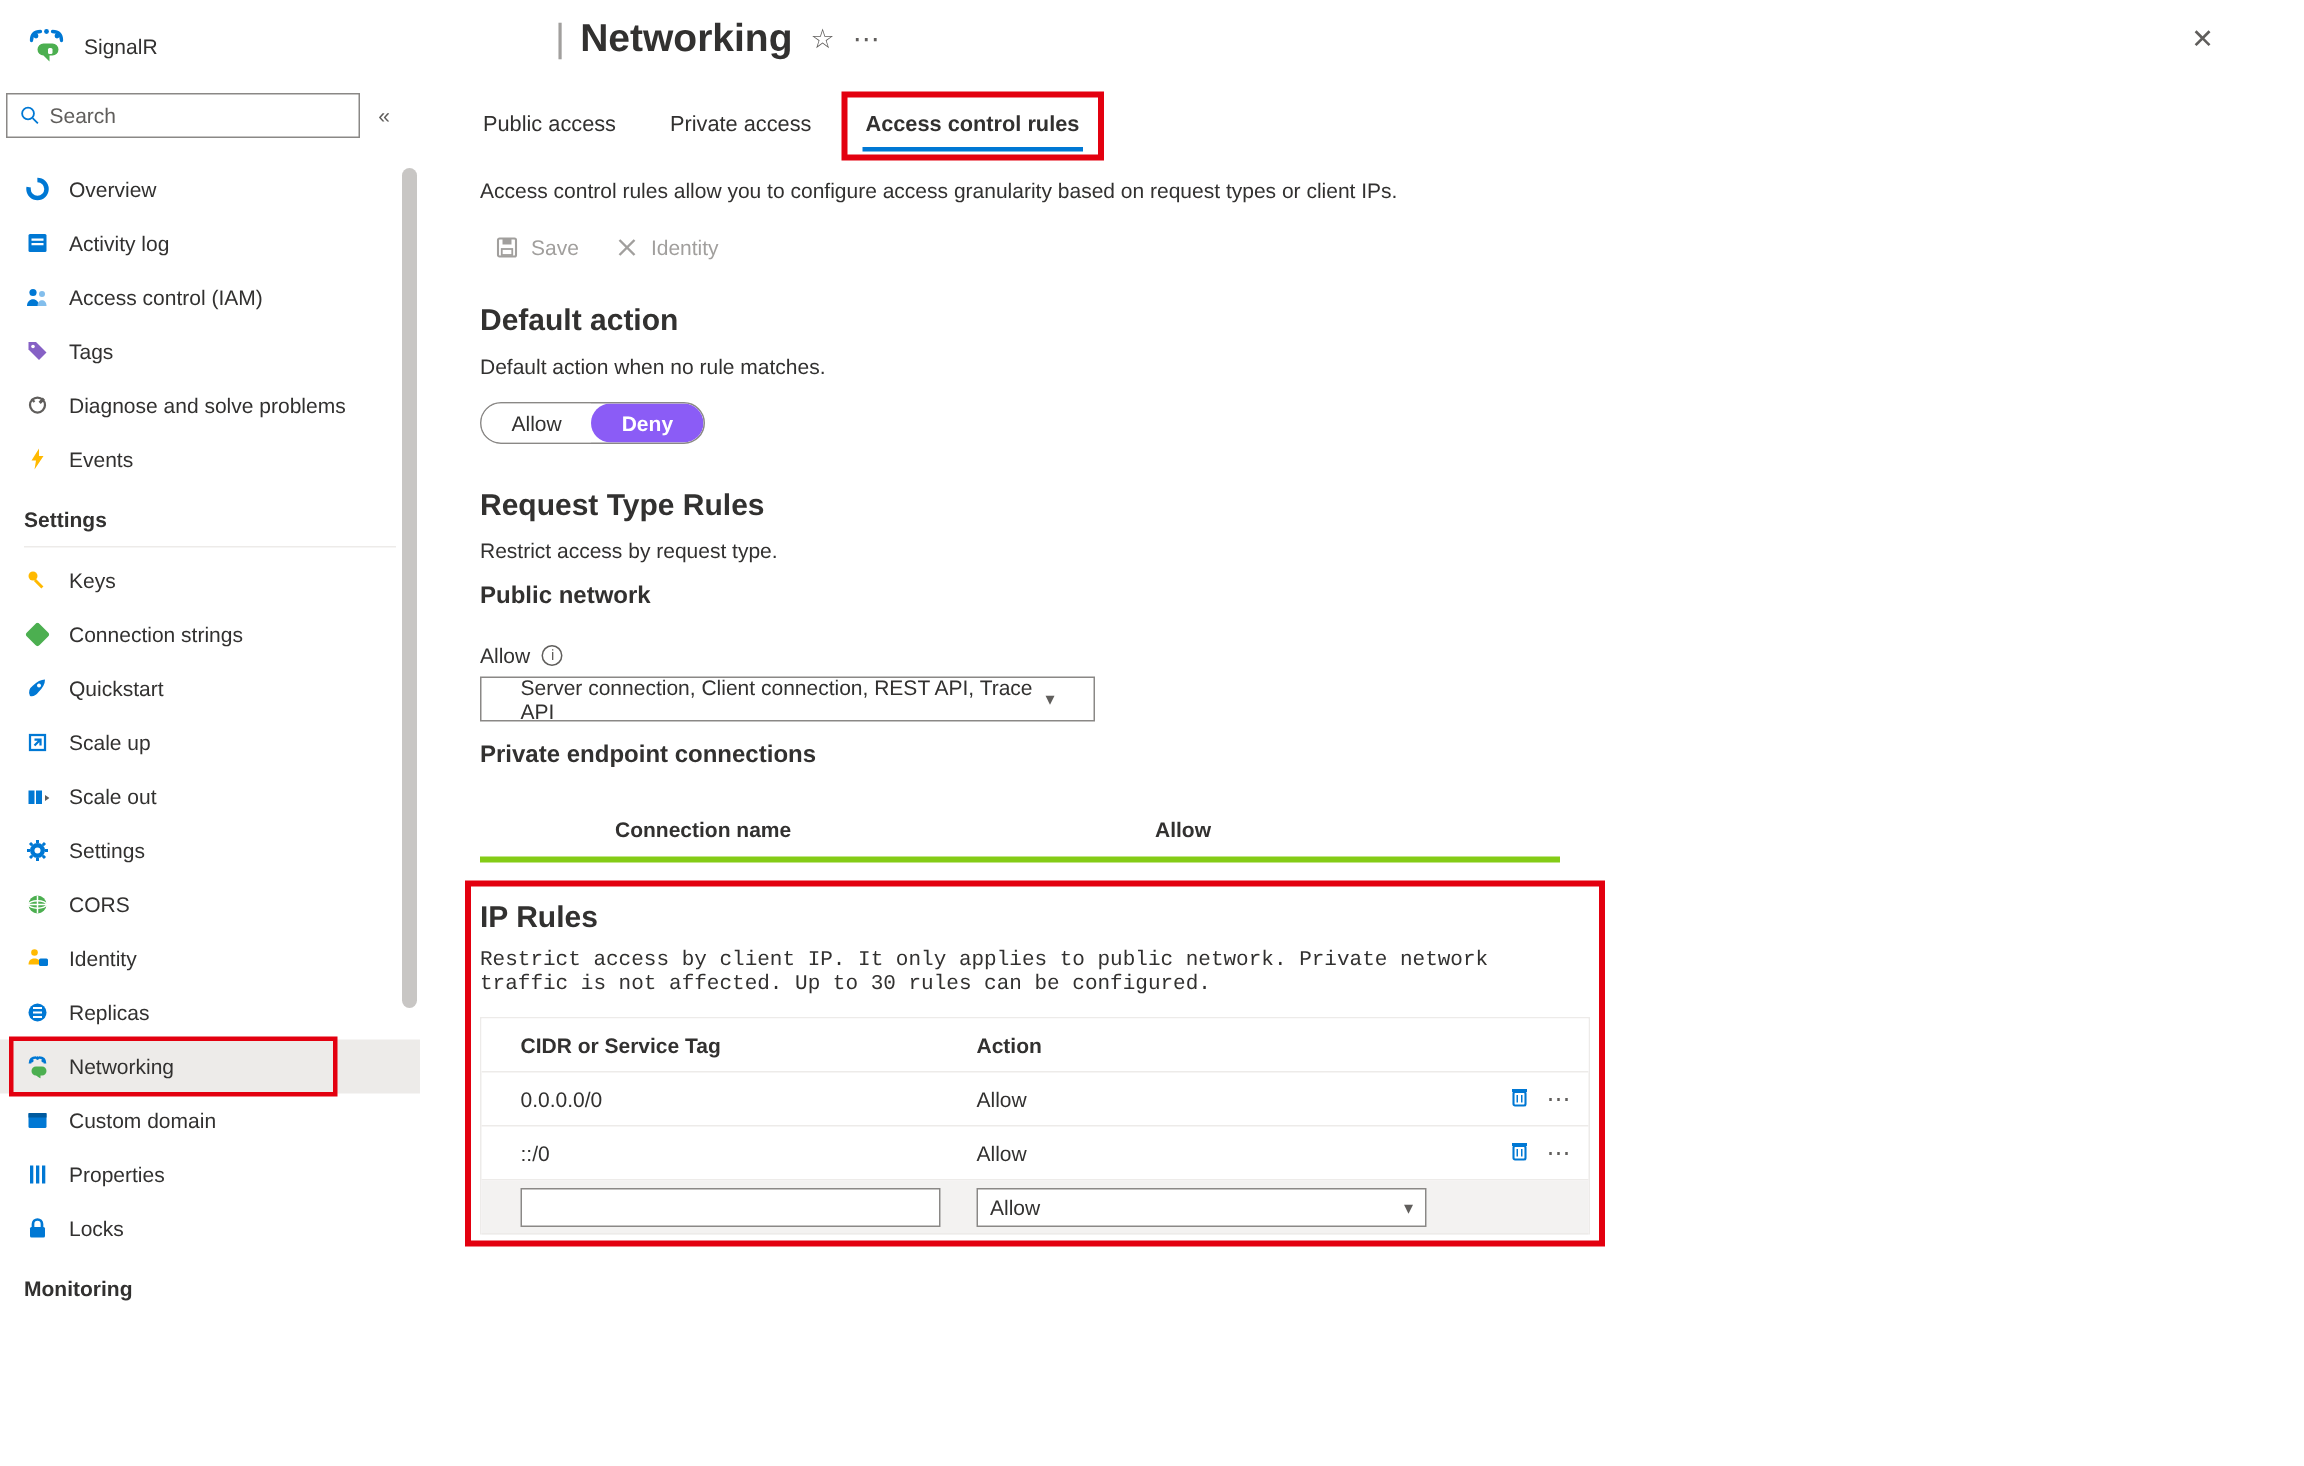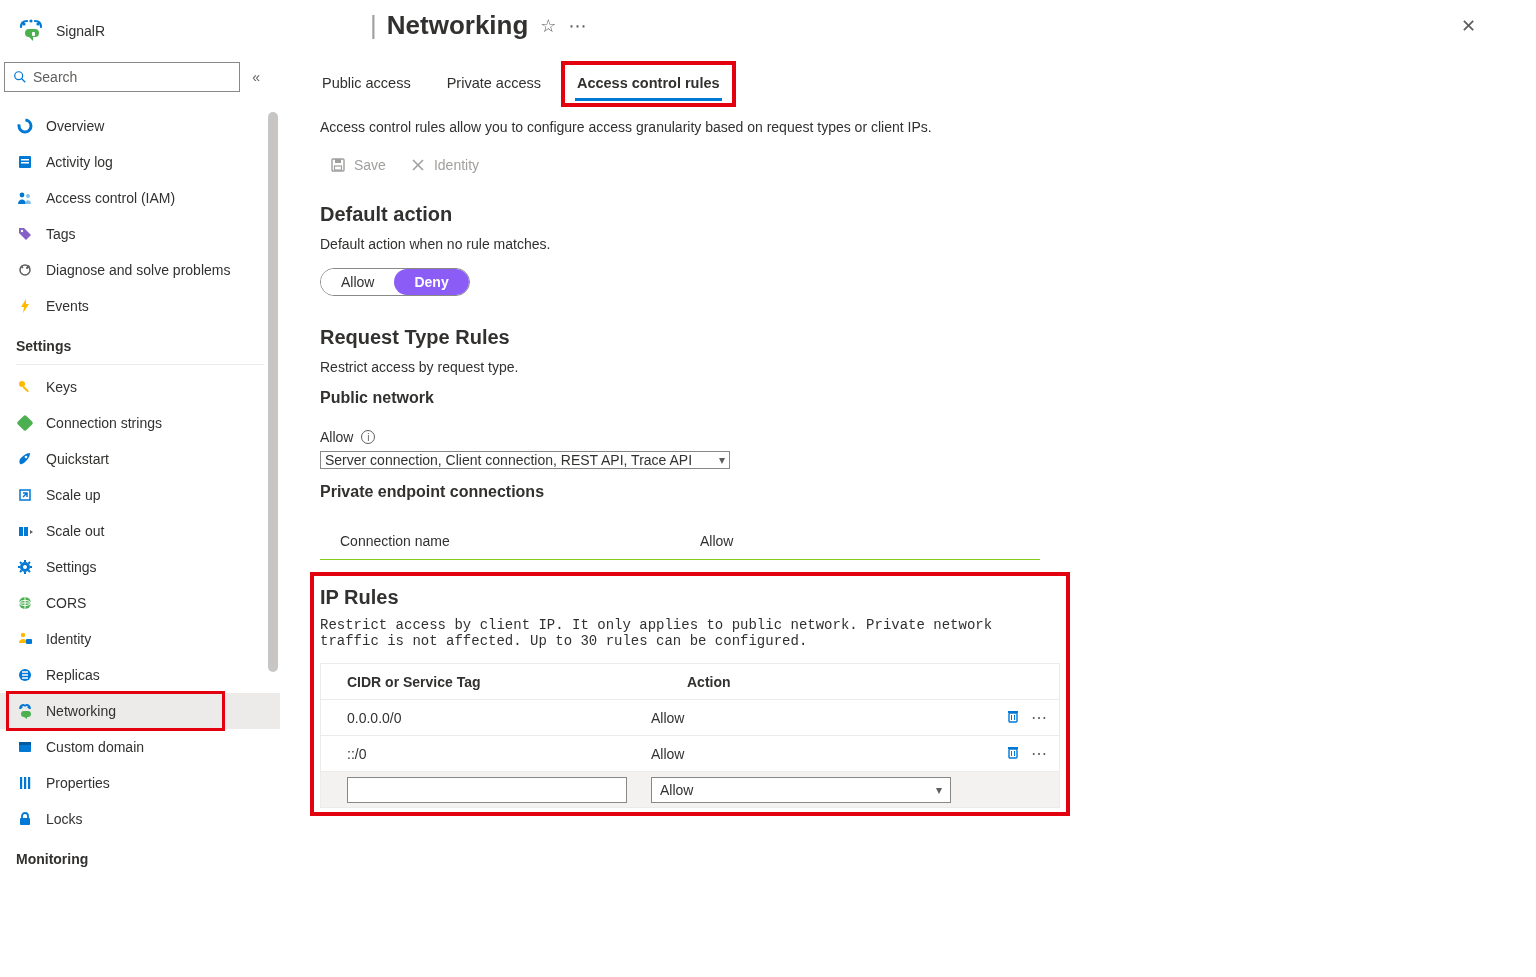--- a/index.html
+++ b/index.html
@@ -183,35 +183,36 @@
   .field-label-row { display:flex; align-items:center; gap:8px; padding-top:18px; font-size:14px;}
   .info-icon {
     width:14px;height:14px;border:1px solid #605e5c;border-radius:50%;
     display:inline-flex;align-items:center;justify-content:center;
     font-size:10px;color:#605e5c;
   }
   .dropdown {
     margin-top:6px;
     display:flex; align-items:center; justify-content:space-between;
     border:1px solid #8a8886;
-    height:18px; width:410px;
-    padding:0 4px;
+    height:30px; width:410px;
+    padding:0 26px;
     cursor:pointer;
     font-size:14px;
   }
   .chev { font-size:12px; color:#605e5c; }
 
   .pe-table {
     margin-top:18px;
     width:720px;
   }
   .pe-head {
     display:flex; padding:10px 0 10px 20px;
-    font-weight:400;
-    border-bottom:1px solid #84cc16;
+    font-weight:700;
+    border-bottom:4px solid #84cc16;
+    justify-content:center;
   }
   .pe-col1{ width:360px;}
   .pe-col2{ width:200px;}
 
   
   .ip-container {
     position:relative;
     margin-top:10px;
     padding:10px 0 6px 0;
     width:740px;
@@ -223,21 +224,21 @@
     border:4px solid #e3000f;
     pointer-events:none;
   }
   .ip-desc { font-size:14px; max-width:720px; padding:4px 0 0 0;font-family:Liberation Mono, monospace;}
   .ip-table { margin-top:14px; border:1px solid #edebe9; border-bottom:none;}
   .ip-row {
     display:flex; align-items:center;
     height:36px;
     border-bottom:1px solid #edebe9;
   }
-  .ip-row.header { font-weight:600; background:#fff;gap:36px;}
+  .ip-row.header { font-weight:600; background:#fff;}
   .ip-row.empty { background:#f3f2f1;}
   .ip-c1 { width:330px; padding-left:26px;}
   .ip-c2 { width:310px;}
   .ip-c3 { flex:1; display:flex; gap:10px; justify-content:flex-end; padding-right:10px;}
   .row-icon { color:#0078d4; cursor:pointer; font-size:16px;}
   .row-more { color:#605e5c; cursor:pointer; font-size:16px; letter-spacing:2px;}
   .ip-input {
     height:26px; border:1px solid #8a8886; background:#fff;
     width:280px; padding:0 8px; font-size:14px;
   }

